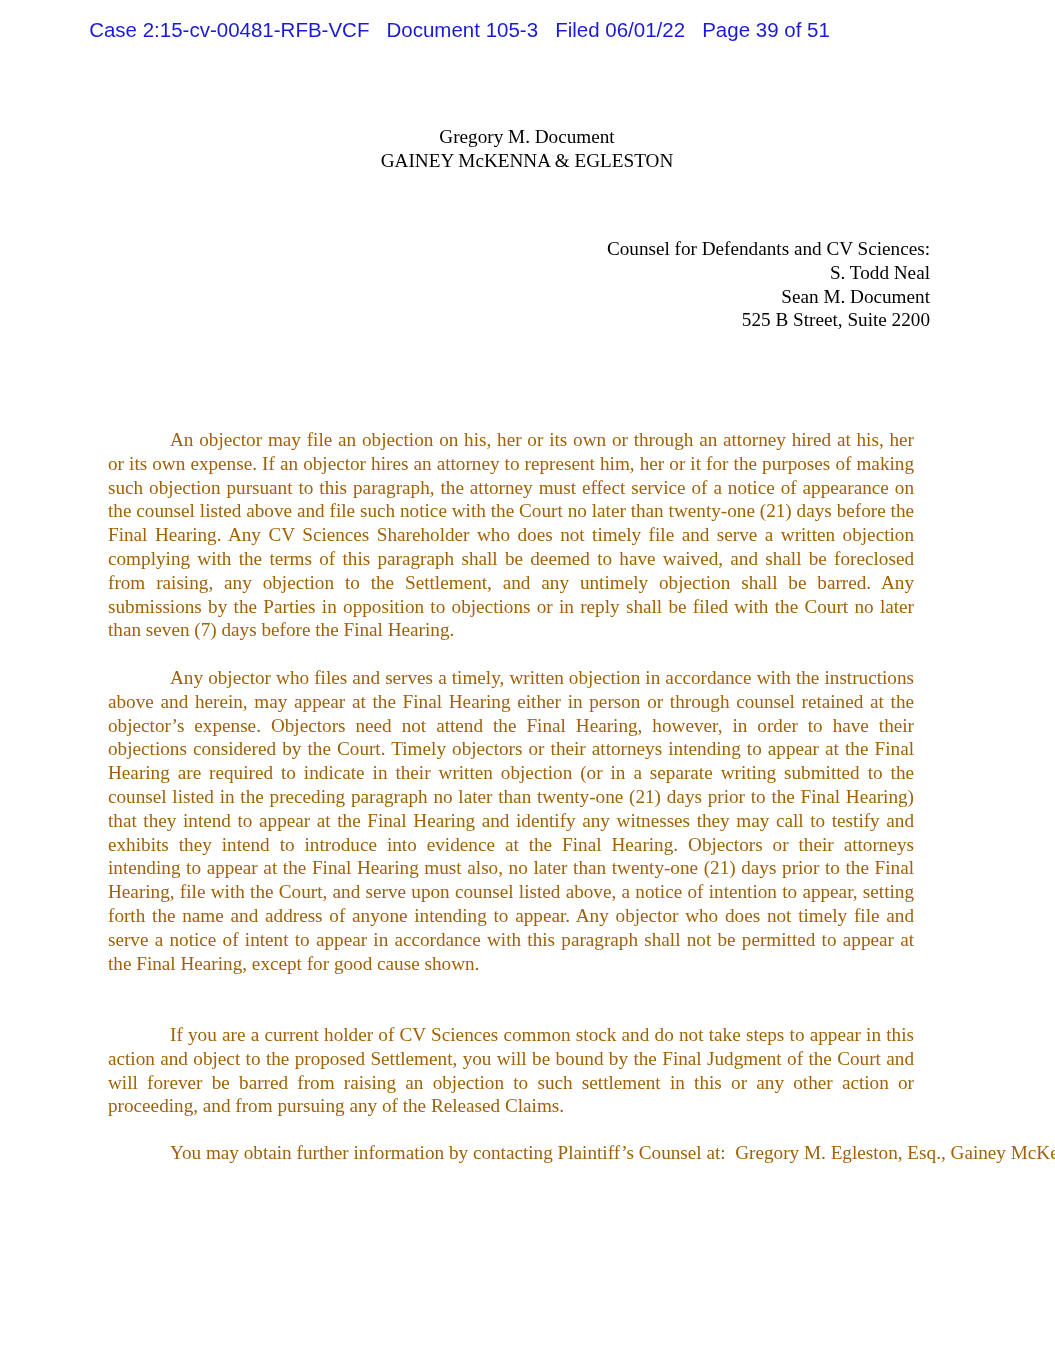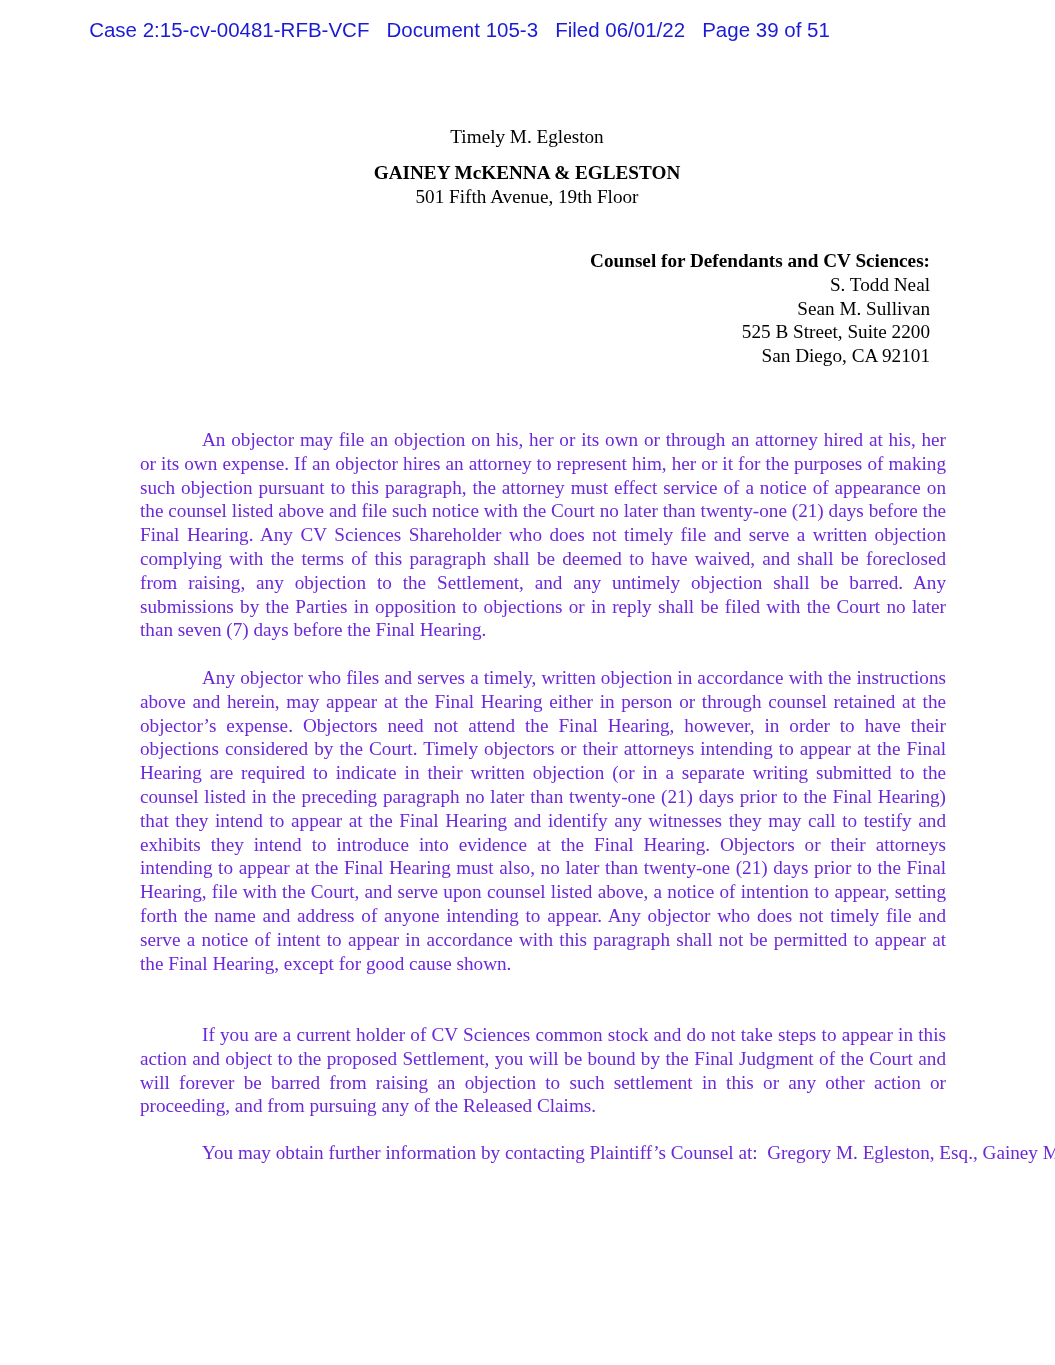--- a/index.html
+++ b/index.html
@@ -4,39 +4,37 @@
 <style>
   html, body { margin: 0; padding: 0; background: #ffffff; }
   body { width: 1055px; height: 1365px; position: relative; overflow: hidden; }
   .header {
     position: absolute; top: 18px; left: 0; width: 919px; text-align: center;
     font-family: "Liberation Sans", sans-serif; font-size: 20.5px; color: #1b1bd6;
     white-space: pre;
   }
   .block { position: absolute; left: 124px; width: 806px; text-align: center; font-family: "Liberation Serif", serif; font-size: 19.2px; line-height: 23.8px; color: #000; }
   .block div { white-space: nowrap; }
-  .bold { font-weight: bold; margin-top: 12px; }
-  .para { position: absolute; left: 140px; width: 806px; font-family: "Liberation Serif", serif; font-size: 19.2px; line-height: 23.8px; text-align: justify; text-indent: 62px; color: #6d28d9; }
+  .bold { font-weight: normal; }
+  .para { position: absolute; left: 108px; width: 806px; font-family: "Liberation Serif", serif; font-size: 19.2px; line-height: 23.8px; text-align: justify; text-indent: 62px; color: #a16207; }
   .gap { white-space: pre; }
 </style>
 </head>
 <body>
 
 <div class="header"><span>Case 2:15-cv-00481-RFB-VCF</span>   <span>Document 105-3</span>   <span>Filed 06/01/22</span>   <span>Page 39 of 51</span></div>
 
 <div class="block" style="top:125px;">
-  <div>Timely M. Egleston</div>
+  <div>Gregory M. Document</div>
   <div class="bold">GAINEY McKENNA &amp; EGLESTON</div>
-  <div>501 Fifth Avenue, 19th Floor</div>
 </div>
 
 <div class="block" style="top:237px;text-align:right;">
   <div class="bold">Counsel for Defendants and CV Sciences:</div>
   <div>S. Todd Neal</div>
-  <div>Sean M. Sullivan</div>
+  <div>Sean M. Document</div>
   <div>525 B Street, Suite 2200</div>
-  <div>San Diego, CA 92101</div>
 </div>
 
 <p class="para" style="top:428px;margin:0;">An objector may file an objection on his, her or its own or through an attorney hired at his, her or its own expense. If an objector hires an attorney to represent him, her or it for the purposes of making such objection pursuant to this paragraph, the attorney must effect service of a notice of appearance on the counsel listed above and file such notice with the Court no later than twenty-one (21) days before the Final Hearing. Any CV Sciences Shareholder who does not timely file and serve a written objection complying with the terms of this paragraph shall be deemed to have waived, and shall be foreclosed from raising, any objection to the Settlement, and any untimely objection shall be barred. Any submissions by the Parties in opposition to objections or in reply shall be filed with the Court no later than seven (7) days before the Final Hearing.</p>
 <p class="para" style="top:666px;margin:0;">Any objector who files and serves a timely, written objection in accordance with the instructions above and herein, may appear at the Final Hearing either in person or through counsel retained at the objector’s expense. Objectors need not attend the Final Hearing, however, in order to have their objections considered by the Court. Timely objectors or their attorneys intending to appear at the Final Hearing are required to indicate in their written objection (or in a separate writing submitted to the counsel listed in the preceding paragraph no later than twenty-one (21) days prior to the Final Hearing) that they intend to appear at the Final Hearing and identify any witnesses they may call to testify and exhibits they intend to introduce into evidence at the Final Hearing. Objectors or their attorneys intending to appear at the Final Hearing must also, no later than twenty-one (21) days prior to the Final Hearing, file with the Court, and serve upon counsel listed above, a notice of intention to appear, setting forth the name and address of anyone intending to appear. Any objector who does not timely file and serve a notice of intent to appear in accordance with this paragraph shall not be permitted to appear at the Final Hearing, except for good cause shown.</p>
 <p class="para" style="top:1023px;margin:0;">If you are a current holder of CV Sciences common stock and do not take steps to appear in this action and object to the proposed Settlement, you will be bound by the Final Judgment of the Court and will forever be barred from raising an objection to such settlement in this or any other action or proceeding, and from pursuing any of the Released Claims.</p>
 <p class="para" style="top:1141px;margin:0;"><span class="gap">You may obtain further information by contacting Plaintiff’s Counsel at:  Gregory M. Egleston, Esq., Gainey McKenna    Egleston, 501 Fifth Avenue, 19th Floor, New York, NY 10017, Telephone: (212) 983-1300; Email: </span></p>
 
 </body></html>

